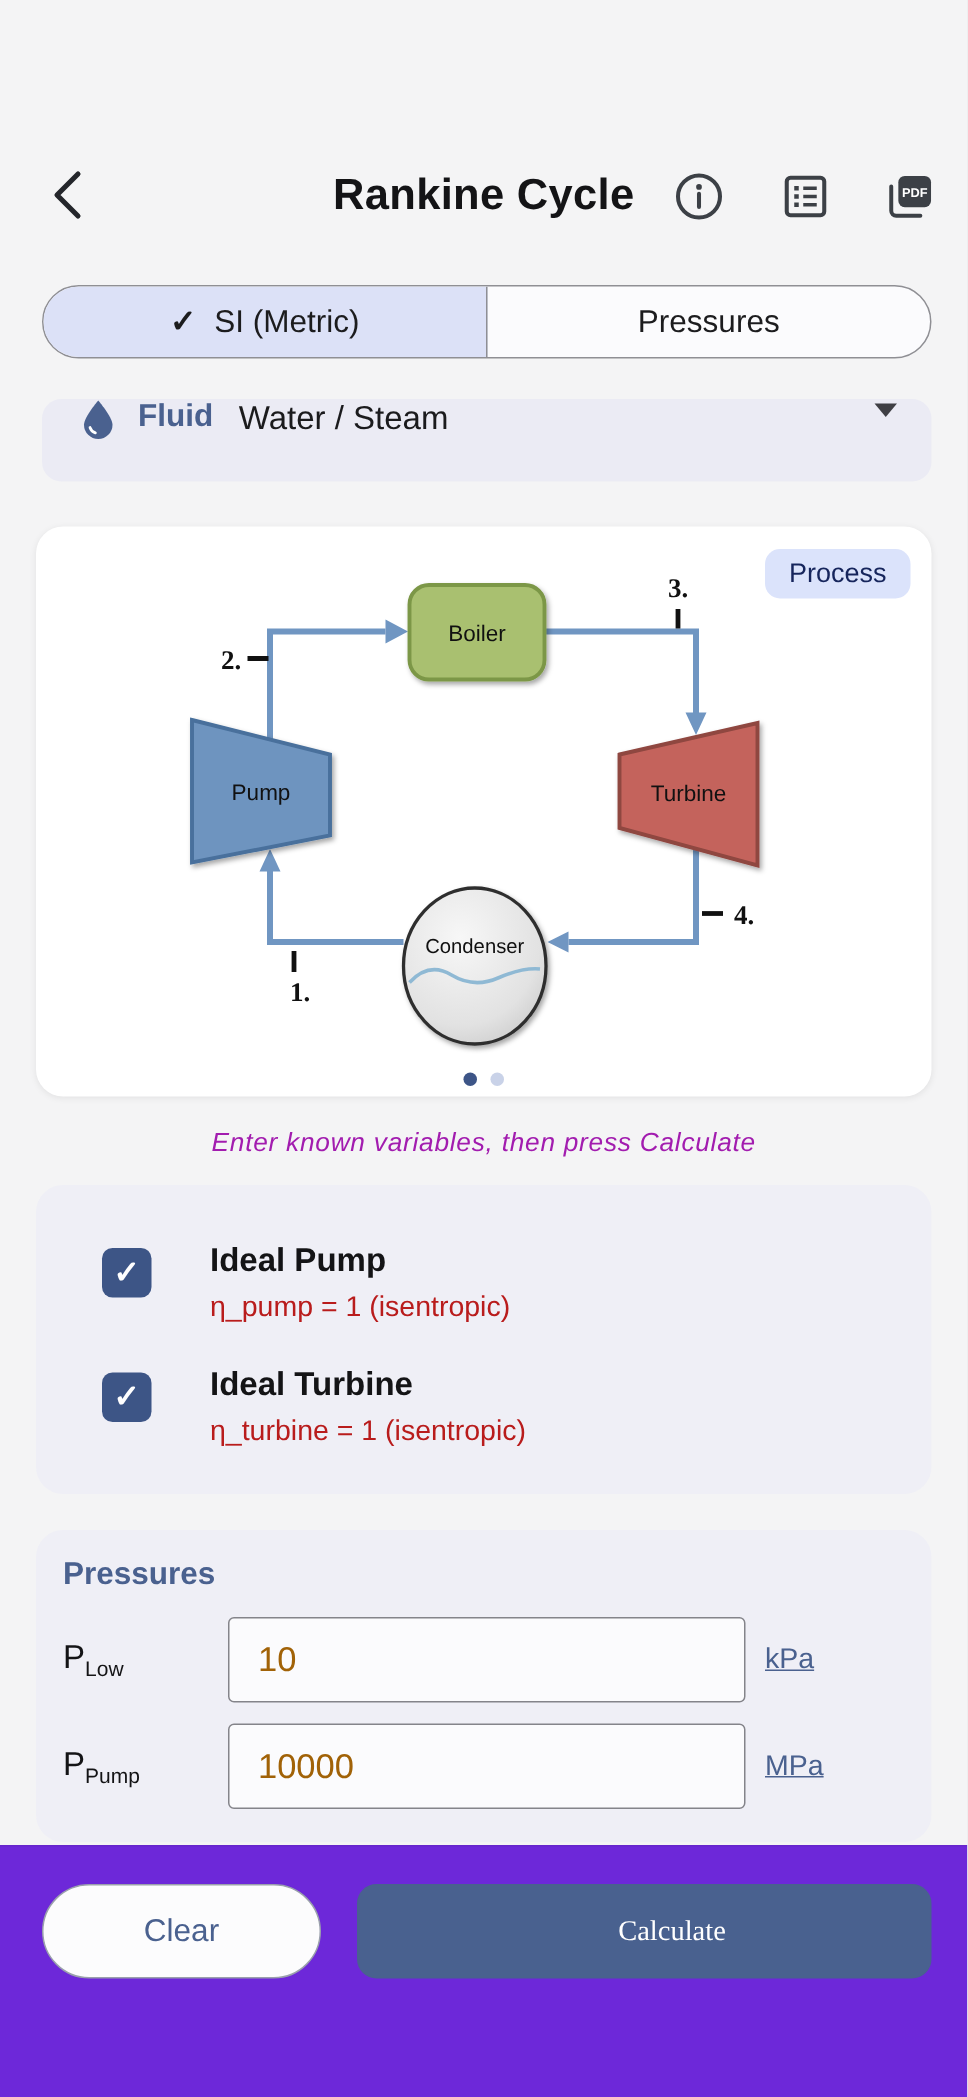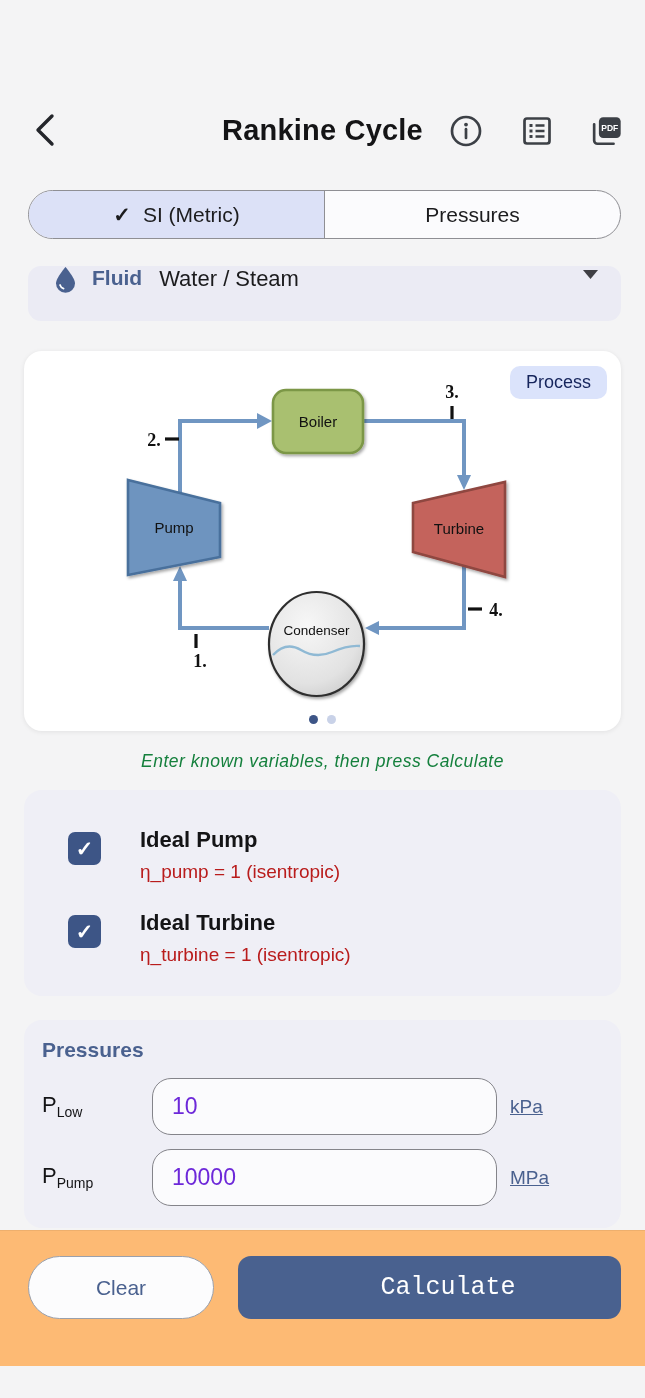--- a/index.html
+++ b/index.html
@@ -28,40 +28,40 @@
   .fluid-value{font-size:22px;margin-left:17px;color:#1b1b1d;}
   .fluid-caret{margin-left:auto;}
   
   .diagram-card{position:absolute;left:24px;top:351px;width:597px;height:380px;background:#ffffff;border-radius:18px;box-shadow:0 1px 5px rgba(0,0,0,.08);}
   .process-badge{position:absolute;top:15px;right:14px;background:#dbe3fb;color:#16255c;font-size:18px;font-weight:400;padding:6px 16px;border-radius:10px;}
   .dots{position:absolute;bottom:7px;left:0;width:100%;display:flex;justify-content:center;gap:9px;}
   .dot{width:9px;height:9px;border-radius:50%;background:#c9d2e8;}
   .dot.active{background:#3d5587;}
   .diag-svg{position:absolute;left:0;top:0;}
   
-  .hint{position:absolute;left:0;top:751px;width:645px;text-align:center;font-style:italic;font-size:17.5px;letter-spacing:.5px;color:#15803d;}
+  .hint{position:absolute;left:0;top:751px;width:645px;text-align:center;font-style:italic;font-size:17.5px;letter-spacing:.5px;color:#a21caf;}
   
   .card{position:absolute;left:24px;width:597px;background:#efeff6;border-radius:18px;}
   .toggles-card{top:790px;height:206px;padding:37px 24px 0 44px;}
   .toggle-row{display:flex;align-items:flex-start;gap:39px;margin-bottom:27px;cursor:pointer;}
   .checkbox{flex:0 0 auto;width:33px;height:33px;border-radius:7px;background:#3d5586;color:#fff;display:flex;align-items:center;justify-content:center;font-size:21px;font-weight:700;margin-top:5px;}
   .toggle-title{font-size:22px;font-weight:700;color:#141416;}
   .toggle-sub{font-size:19px;color:#b91c1c;margin-top:8px;}
   
   .pressures-card{top:1020px;height:208px;padding:16px 18px 0 18px;}
   .section-heading{font-size:21px;font-weight:700;color:#4a618f;margin:2px 0 16px 0;}
   .p-row{display:flex;align-items:center;margin-bottom:14px;}
   .p-label{width:110px;font-size:22px;color:#141416;}
   .p-label sub{font-size:14px;}
-  .p-input{width:345px;height:57px;border:1.5px solid #84848a;border-radius:19px;background:#fbfbfd;font-family:"Liberation Sans",sans-serif;font-size:23px;color:#6d28d9;padding:0 0 0 19px;outline:none;}
+  .p-input{width:345px;height:57px;border:1.5px solid #84848a;border-radius:4px;background:#fbfbfd;font-family:"Liberation Sans",sans-serif;font-size:23px;color:#a16207;padding:0 0 0 19px;outline:none;}
   .unit-link{margin-left:13px;font-size:19px;color:#4a618f;text-decoration:underline;cursor:pointer;}
   
-  .footer{position:absolute;left:0;top:1230px;width:645px;height:136px;background:#fdba74;border-top:1px solid rgba(0,0,0,.06);}
+  .footer{position:absolute;left:0;top:1230px;width:645px;height:168px;background:#6d28d9;border-top:1px solid rgba(0,0,0,.06);}
   .clear-btn{position:absolute;left:28px;top:25px;width:186px;height:63px;border:1.5px solid #9aa0ac;border-radius:32px;background:#fcfcfd;color:#4a618f;font-family:"Liberation Sans",sans-serif;font-size:21px;}
-  .calc-btn{position:absolute;left:238px;top:25px;width:383px;height:63px;border:none;border-radius:13px;background:#49618f;color:#ffffff;font-family:Liberation Mono, monospace;font-size:25px;font-weight:500;padding-left:43px;}
+  .calc-btn{position:absolute;left:238px;top:25px;width:383px;height:63px;border:none;border-radius:13px;background:#49618f;color:#ffffff;font-family:Liberation Serif, serif;font-size:19px;font-weight:500;padding-left:43px;}
   button{cursor:pointer;}
 </style>
 </head>
 <body>
 
 <div class="screen">
 
   <div class="header">
     <button class="back-btn">
       <svg width="26" height="36" viewBox="0 0 26 36">

